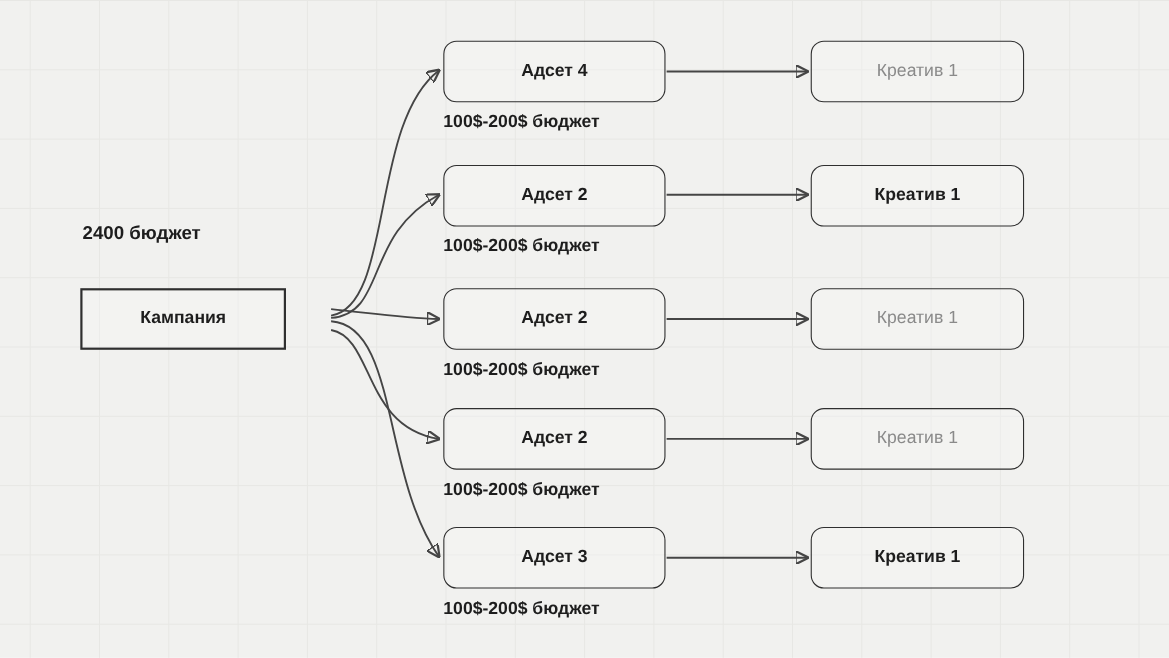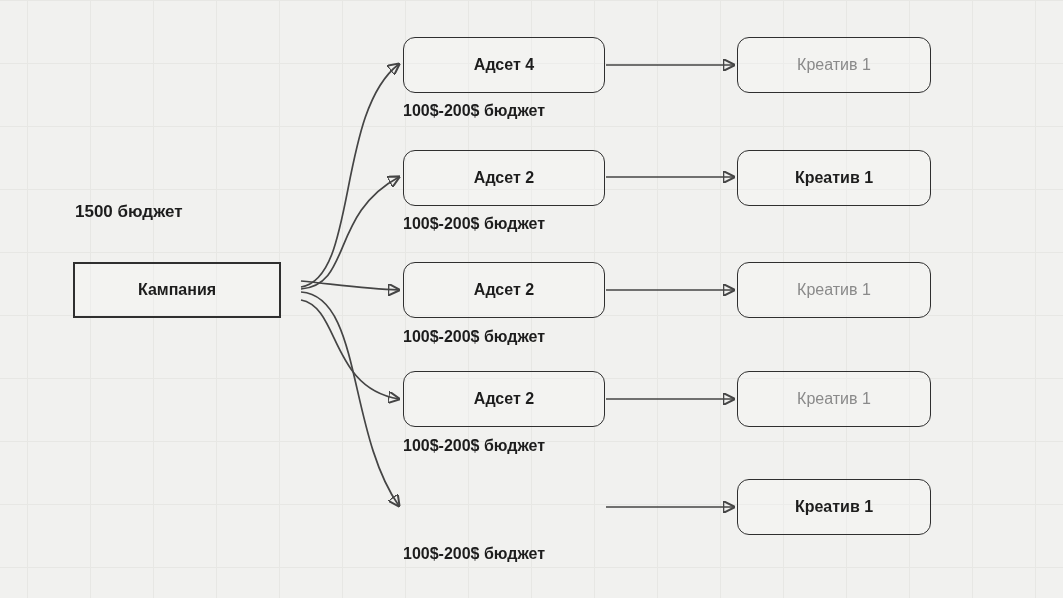--- a/index.html
+++ b/index.html
@@ -40,21 +40,21 @@
     justify-content: center;
     height: 56px;
   }
   .node .label {
     font-size: 16px;
     font-weight: 700;
     color: #1d1d1d;
     white-space: nowrap;
   }
   .rounded { border-radius: 12px; border-width: 1.8px; }
-  .campaign { left: 73px; top: 262px; width: 208px; }
+  .campaign { left: 73px; top: 262px; width: 187px; }
   .adset    { left: 403px; width: 202px; }
   .creative { left: 737px; width: 194px; }
   .creative.muted .label { font-weight: 400; color: #8a8a8a; }
   .r0 { top: 37px; }
   .r1 { top: 150px; }
   .r2 { top: 262px; }
   .r3 { top: 371px; }
   .r4 { top: 479px; }
   .text-label {
     position: absolute;
@@ -97,21 +97,21 @@
     <path d="M301,300 C340,307 330,388 399,399" marker-end="url(#arrow)"></path>
     <path d="M301,292 C362,296 347,432 399,506" marker-end="url(#arrow)"></path>
 
     <path d="M606,65 L734,65" marker-end="url(#arrow)"></path>
     <path d="M606,177 L734,177" marker-end="url(#arrow)"></path>
     <path d="M606,290 L734,290" marker-end="url(#arrow)"></path>
     <path d="M606,399 L734,399" marker-end="url(#arrow)"></path>
     <path d="M606,507 L734,507" marker-end="url(#arrow)"></path>
   </svg>
 
-  <div class="text-label campaign-budget">1500 бюджет</div>
+  <div class="text-label campaign-budget">2400 бюджет</div>
 
   <div class="node campaign">
     <span class="label">Кампания</span>
   </div>
 
   <div class="node rounded adset r0">
     <span class="label">Адсет 4</span>
   </div>
   <div class="text-label budget b0">100$-200$ бюджет</div>
   <div class="node rounded creative muted r0">
@@ -135,18 +135,21 @@
   </div>
 
   <div class="node rounded adset r3">
     <span class="label">Адсет 2</span>
   </div>
   <div class="text-label budget b3">100$-200$ бюджет</div>
   <div class="node rounded creative muted r3">
     <span class="label">Креатив 1</span>
   </div>
 
+  <div class="node rounded adset r4">
+    <span class="label">Адсет 3</span>
+  </div>
   <div class="text-label budget b4">100$-200$ бюджет</div>
   <div class="node rounded creative r4">
     <span class="label">Креатив 1</span>
   </div>
 
 </div>
 
 </body></html>

